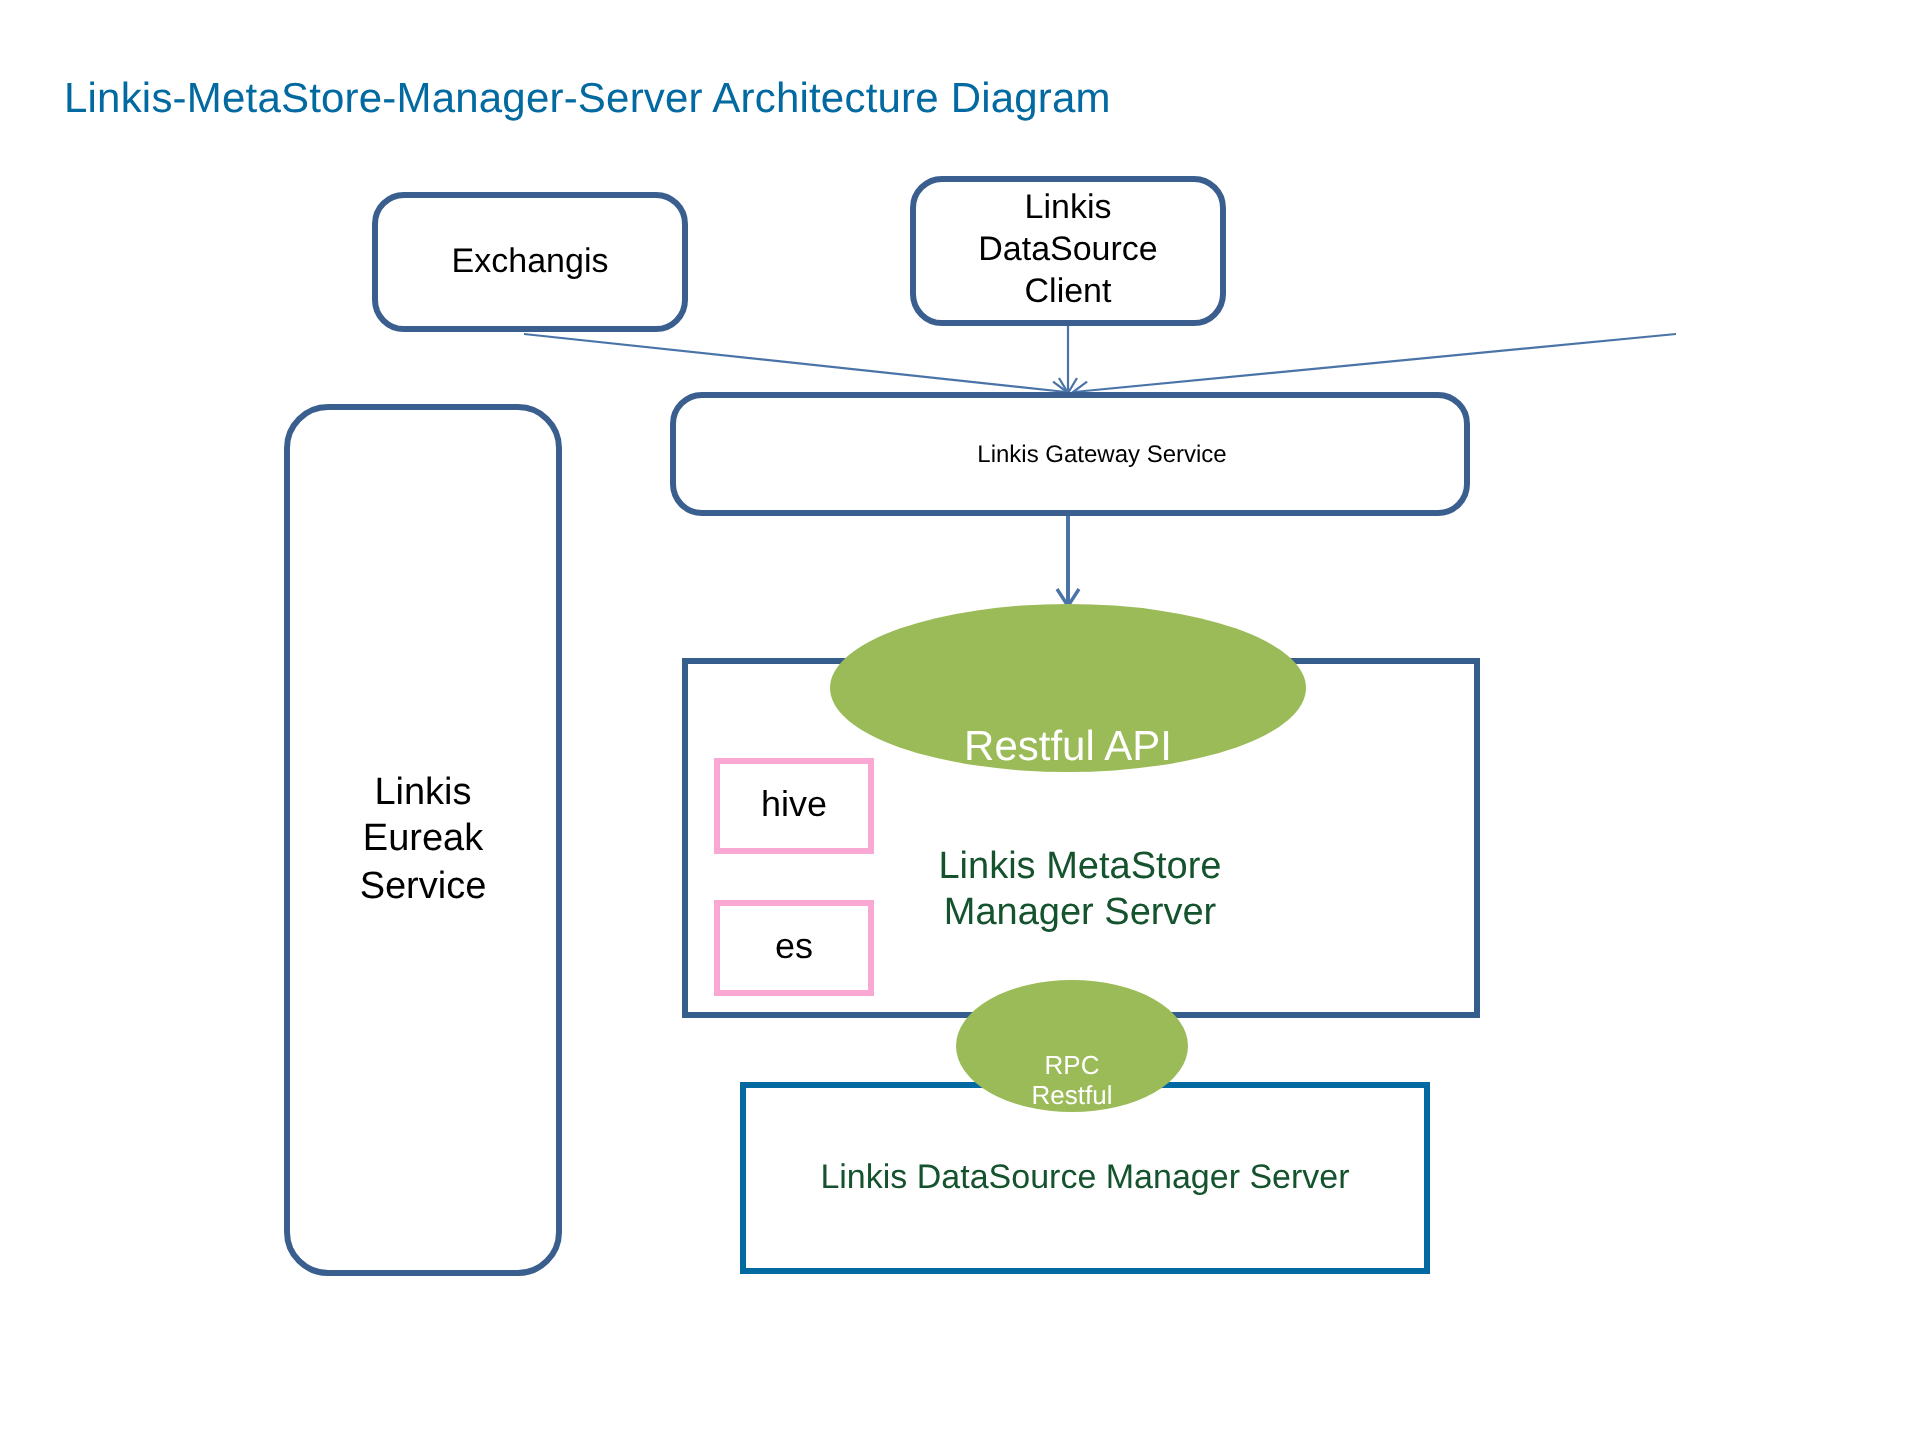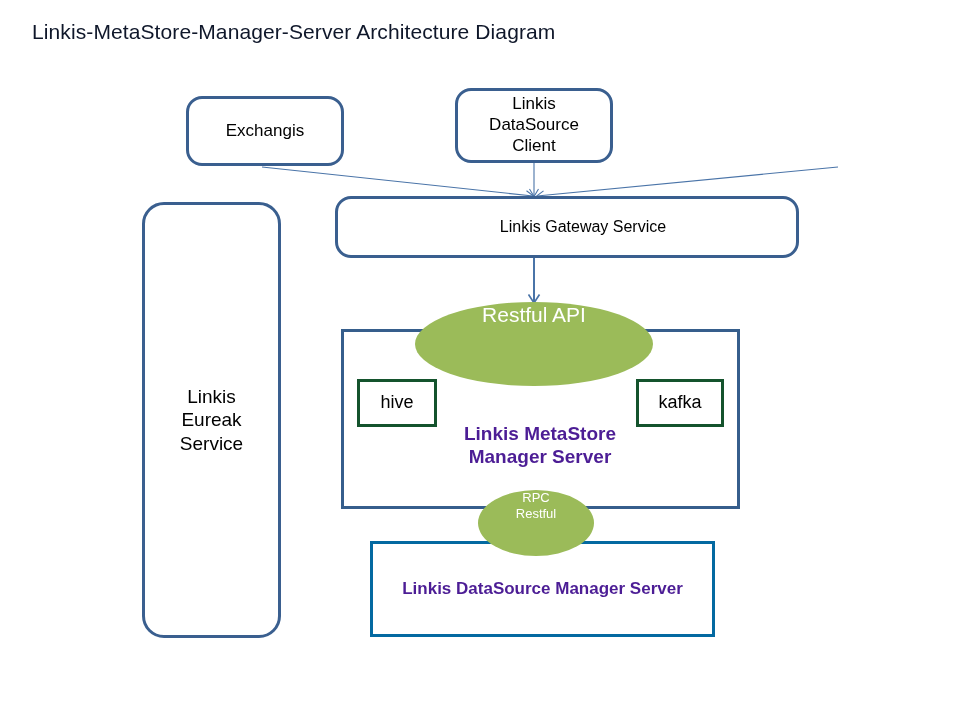--- a/index.html
+++ b/index.html
@@ -13,23 +13,23 @@
   #canvas {
     position: relative;
     width: 960px;
     height: 720px;
     background: #ffffff;
     overflow: hidden;
   }
   .title {
     position: absolute;
     left: 32px;
-    top: 20px;
+    top: 38px;
     font-size: 21px;
-    color: #0f172a;
+    color: #0369a1;
     letter-spacing: 0.1px;
     white-space: nowrap;
     text-align: right;
   }
   
   .node {
     position: absolute;
     box-sizing: border-box;
     display: flex;
     align-items: center;
@@ -42,41 +42,41 @@
   .rounded-blue {
     border: 3px solid #3A5F8F;
     border-radius: 16px;
     font-size: 17px;
   }
   .rect-darkblue {
     border: 3px solid #365E8C;
     background: #ffffff;
   }
   .rect-lightblue {
-    border: 3px solid #14532d;
+    border: 3px solid #f9a8d4;
     font-size: 18px;
   }
   .rect-teal {
     border: 3px solid #0369a1;
   }
   .ellipse {
     position: absolute;
     box-sizing: border-box;
     display: flex;
-    align-items: flex-start;
+    align-items: flex-end;
     justify-content: center;
     text-align: center;
     background: #9BBB59;
     border-radius: 50%;
     color: #ffffff;
     line-height: 1.2;
   }
   .label-blue-bold {
-    color: #4c1d95;
-    font-weight: bold;
+    color: #14532d;
+    font-weight: normal;
   }
   .multiline { white-space: pre-line; }
 
   svg.edges {
     position: absolute;
     left: 0; top: 0;
     width: 960px;
     height: 720px;
     pointer-events: none;
   }
@@ -122,45 +122,45 @@
     <span class="multiline">Exchangis</span>
   </div>
 
   <div class="node rounded-blue layer-mid" style="left:455px; top:88px; width:158px; height:75px;">
     <span class="multiline">Linkis
 DataSource
 Client</span>
   </div>
 
 
-  <div class="node rounded-blue layer-mid" style="left:335px; top:196px; width:464px; height:62px; font-size:16px;padding-left:32px;">
+  <div class="node rounded-blue layer-mid" style="left:335px; top:196px; width:400px; height:62px; font-size:12px;padding-left:32px;">
     <span>Linkis Gateway Service</span>
   </div>
 
   <div class="node rounded-blue layer-mid" style="left:142px; top:202px; width:139px; height:436px; border-radius:22px; font-size:19px;">
     <span class="multiline">Linkis
 Eureak
 Service</span>
   </div>
 
   <div class="node rect-darkblue layer-back" style="left:341px; top:329px; width:399px; height:180px;"></div>
 
   <div class="node layer-mid" style="left:450px; top:410px; width:180px; height:70px; border:none; background:transparent;">
     <span class="multiline label-blue-bold" style="font-size:19px;">Linkis MetaStore
 Manager Server</span>
   </div>
 
   <div class="node rect-lightblue layer-mid" style="left:357px; top:379px; width:80px; height:48px;">
     <span>hive</span>
   </div>
 
+  <div class="node rect-lightblue layer-mid" style="left:357px; top:450px; width:80px; height:48px;">
+    <span>es</span>
+  </div>
 
-  <div class="node rect-lightblue layer-mid" style="left:636px; top:379px; width:88px; height:48px;">
-    <span>kafka</span>
-  </div>
 
 
   <div class="ellipse layer-front" style="left:415px; top:302px; width:238px; height:84px; font-size:21px;">
     <span>Restful API</span>
   </div>
 
   <div class="ellipse layer-front" style="left:478px; top:490px; width:116px; height:66px; font-size:13px;">
     <span class="multiline">RPC
 Restful</span>
   </div>

